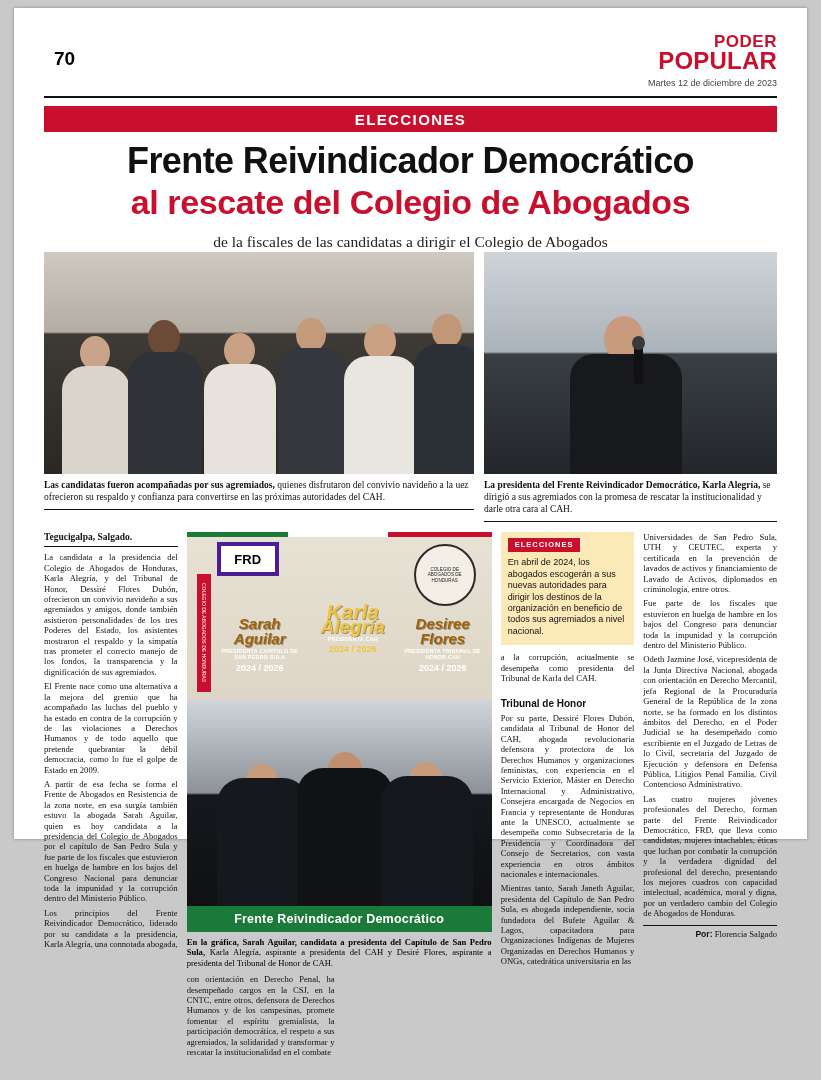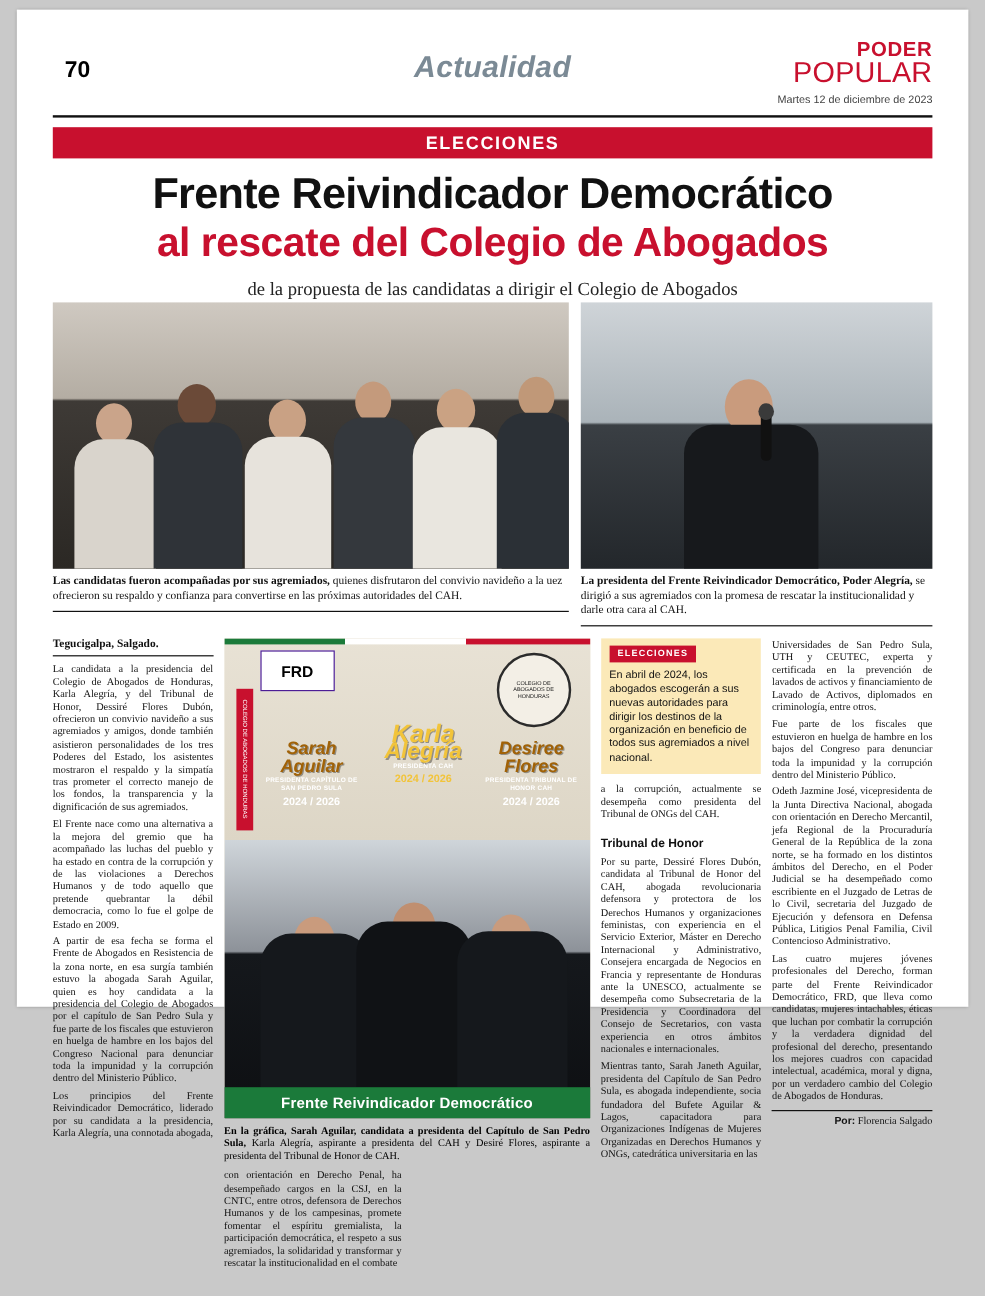--- a/index.html
+++ b/index.html
@@ -35,21 +35,21 @@
     color:#7b8a95; letter-spacing:.3px;
   }
   .brand { position:absolute; right:0; top:4px; text-align:right; }
   .brand-top {
     font-family:"Liberation Sans", sans-serif;
     font-weight:bold; font-size:17px; color:#c8102e;
     letter-spacing:.5px; line-height:16px;
   }
   .brand-bottom {
     font-family:"Liberation Sans", sans-serif;
-    font-weight:normal; font-size:24px; color:#c8102e;
+    font-weight:bold; font-size:24px; color:#c8102e;
     line-height:22px; letter-spacing:.2px;
   }
   .dateline {
     position:absolute; right:0; top:48px;
     font-family:"Liberation Sans", sans-serif;
     font-size:9px; color:#444;
   }
   .rule-top { position:absolute; left:0; right:0; top:66px; height:2px; background:#111; }
 
   
@@ -123,21 +123,21 @@
   .poster {
     width:305px; height:400px; position:relative; overflow:hidden;
     background:#efe9dd;
   }
   .poster-top {
     position:absolute; left:0; top:0; right:0; height:168px;
     background:linear-gradient(180deg,#e8e2d5 0%,#ddd6c6 100%);
   }
   .frd-box {
     position:absolute; left:30px; top:10px; width:62px; height:34px;
-    background:#fff; border:1px solid #4c1d95; display:flex;
+    background:#fff; border:4px solid #4c1d95; display:flex;
     align-items:center; justify-content:center;
     font-family:"Liberation Sans", sans-serif; font-weight:bold; font-size:13px;
   }
   .frd-stripe { position:absolute; left:0; top:0; width:100%; height:5px; }
   .seal {
     position:absolute; right:16px; top:12px; width:62px; height:62px;
     border-radius:50%; border:2px solid #2b2b2b; background:#f3efe6;
     display:flex; align-items:center; justify-content:center; text-align:center;
     font-family:"Liberation Sans", sans-serif; font-size:4.6px; line-height:5.4px;
     color:#222; padding:5px;
@@ -192,36 +192,35 @@
   .byline b { font-family:"Liberation Sans", sans-serif; }
 </style>
 </head>
 <body>
 
 <div class="page">
  <div class="inner">
 
   <div class="masthead">
     <div class="folio">70</div>
-    <div class="section-title">Actualidad</div>
     <div class="brand">
       <div class="brand-top">PODER</div>
       <div class="brand-bottom">POPULAR</div>
     </div>
     <div class="dateline">Martes 12 de diciembre de 2023</div>
     <div class="rule-top"></div>
   </div>
 
   <div class="kicker-bar">
     <span>ELECCIONES</span>
   </div>
   <div class="headline1">Frente Reivindicador Democrático</div>
   <div class="headline2">al rescate del Colegio de Abogados</div>
   <div class="subhead">
-    <div>de la propuesta de las candidatas a dirigir el Colegio de Abogados</div>
+    <div>de la fiscales de las candidatas a dirigir el Colegio de Abogados</div>
   </div>
 
   <div class="photos">
     <div class="photo-col-left">
       <div class="photo ph-a">
         <div class="grp">
           <div class="head" style="left:36px;  bottom:104px; width:30px; height:34px; background:#caa48a;"></div>
           <div class="pp" style="left:18px;  width:68px;  height:108px; background:#d9d4cc;"></div>
           <div class="head" style="left:104px; bottom:118px; width:32px; height:36px; background:#6b4a38;"></div>
           <div class="pp" style="left:84px;  width:74px;  height:122px; background:#2f3338;"></div>
@@ -246,21 +245,21 @@
       <div class="photo ph-b">
         <div class="grp" style="height:170px;">
           <div class="head" style="left:120px; bottom:112px; width:40px; height:46px; background:#c99b7d;"></div>
           <div class="pp" style="left:86px;  width:112px; height:120px; background:#17191c;"></div>
           <div class="pp" style="left:150px; bottom:90px; width:9px; height:40px; background:#111; border-radius:4px;"></div>
           <div class="head" style="left:148px; bottom:124px; width:13px; height:14px; background:#3a3a3a;"></div>
         </div>
       </div>
       <div class="figwrap">
         <div class="caption">
-          <b>La presidenta del Frente Reivindicador Democrático, Poder Alegría,</b><span> se dirigió a sus agremiados con la promesa de rescatar la institucionalidad y darle otra cara al CAH.</span>
+          <b>La presidenta del Frente Reivindicador Democrático, Karla Alegría,</b><span> se dirigió a sus agremiados con la promesa de rescatar la institucionalidad y darle otra cara al CAH.</span>
         </div>
         <div class="cap-rule"></div>
       </div>
     </div>
   </div>
 
   <div class="body-area">
 
     <div class="col col-1">
       <div class="place">Tegucigalpa, Salgado.</div>
@@ -326,21 +325,21 @@
         <div class="col" style="width:148px;"></div>
       </div>
     </div>
 
     <div class="col col-4">
       <div class="hl-box">
         <div class="hl-kicker">ELECCIONES</div>
         <div class="hl-text">En abril de 2024, los abogados escogerán a sus nuevas autoridades para dirigir los destinos de la organización en beneficio de todos sus agremiados a nivel nacional.</div>
       </div>
       <div style="height:7px;"></div>
-      <p>a la corrupción, actualmente se desempeña como presidenta del Tribunal de ONGs del CAH.</p>
+      <p>a la corrupción, actualmente se desempeña como presidenta del Tribunal de Karla del CAH.</p>
       <div class="subhd">Tribunal de Honor</div>
       <p>Por su parte, Dessiré Flores Dubón, candidata al Tribunal de Honor del CAH, abogada revolucionaria defensora y protectora de los Derechos Humanos y organizaciones feministas, con experiencia en el Servicio Exterior, Máster en Derecho Internacional y Administrativo, Consejera encargada de Negocios en Francia y representante de Honduras ante la UNESCO, actualmente se desempeña como Subsecretaria de la Presidencia y Coordinadora del Consejo de Secretarios, con vasta experiencia en otros ámbitos nacionales e internacionales.</p>
       <p>Mientras tanto, Sarah Janeth Aguilar, presidenta del Capítulo de San Pedro Sula, es abogada independiente, socia fundadora del Bufete Aguilar &amp; Lagos, capacitadora para Organizaciones Indígenas de Mujeres Organizadas en Derechos Humanos y ONGs, catedrática universitaria en las</p>
     </div>
 
     <div class="col col-5">
       <p>Universidades de San Pedro Sula, UTH y CEUTEC, experta y certificada en la prevención de lavados de activos y financiamiento de Lavado de Activos, diplomados en criminología, entre otros.</p>
       <p>Fue parte de los fiscales que estuvieron en huelga de hambre en los bajos del Congreso para denunciar toda la impunidad y la corrupción dentro del Ministerio Público.</p>
       <p>Odeth Jazmine José, vicepresidenta de la Junta Directiva Nacional, abogada con orientación en Derecho Mercantil, jefa Regional de la Procuraduría General de la República de la zona norte, se ha formado en los distintos ámbitos del Derecho, en el Poder Judicial se ha desempeñado como escribiente en el Juzgado de Letras de lo Civil, secretaria del Juzgado de Ejecución y defensora en Defensa Pública, Litigios Penal Familia, Civil Contencioso Administrativo.</p>
       <p>Las cuatro mujeres jóvenes profesionales del Derecho, forman parte del Frente Reivindicador Democrático, FRD, que lleva como candidatas, mujeres intachables, éticas que luchan por combatir la corrupción y la verdadera dignidad del profesional del derecho, presentando los mejores cuadros con capacidad intelectual, académica, moral y digna, por un verdadero cambio del Colegio de Abogados de Honduras.</p>

